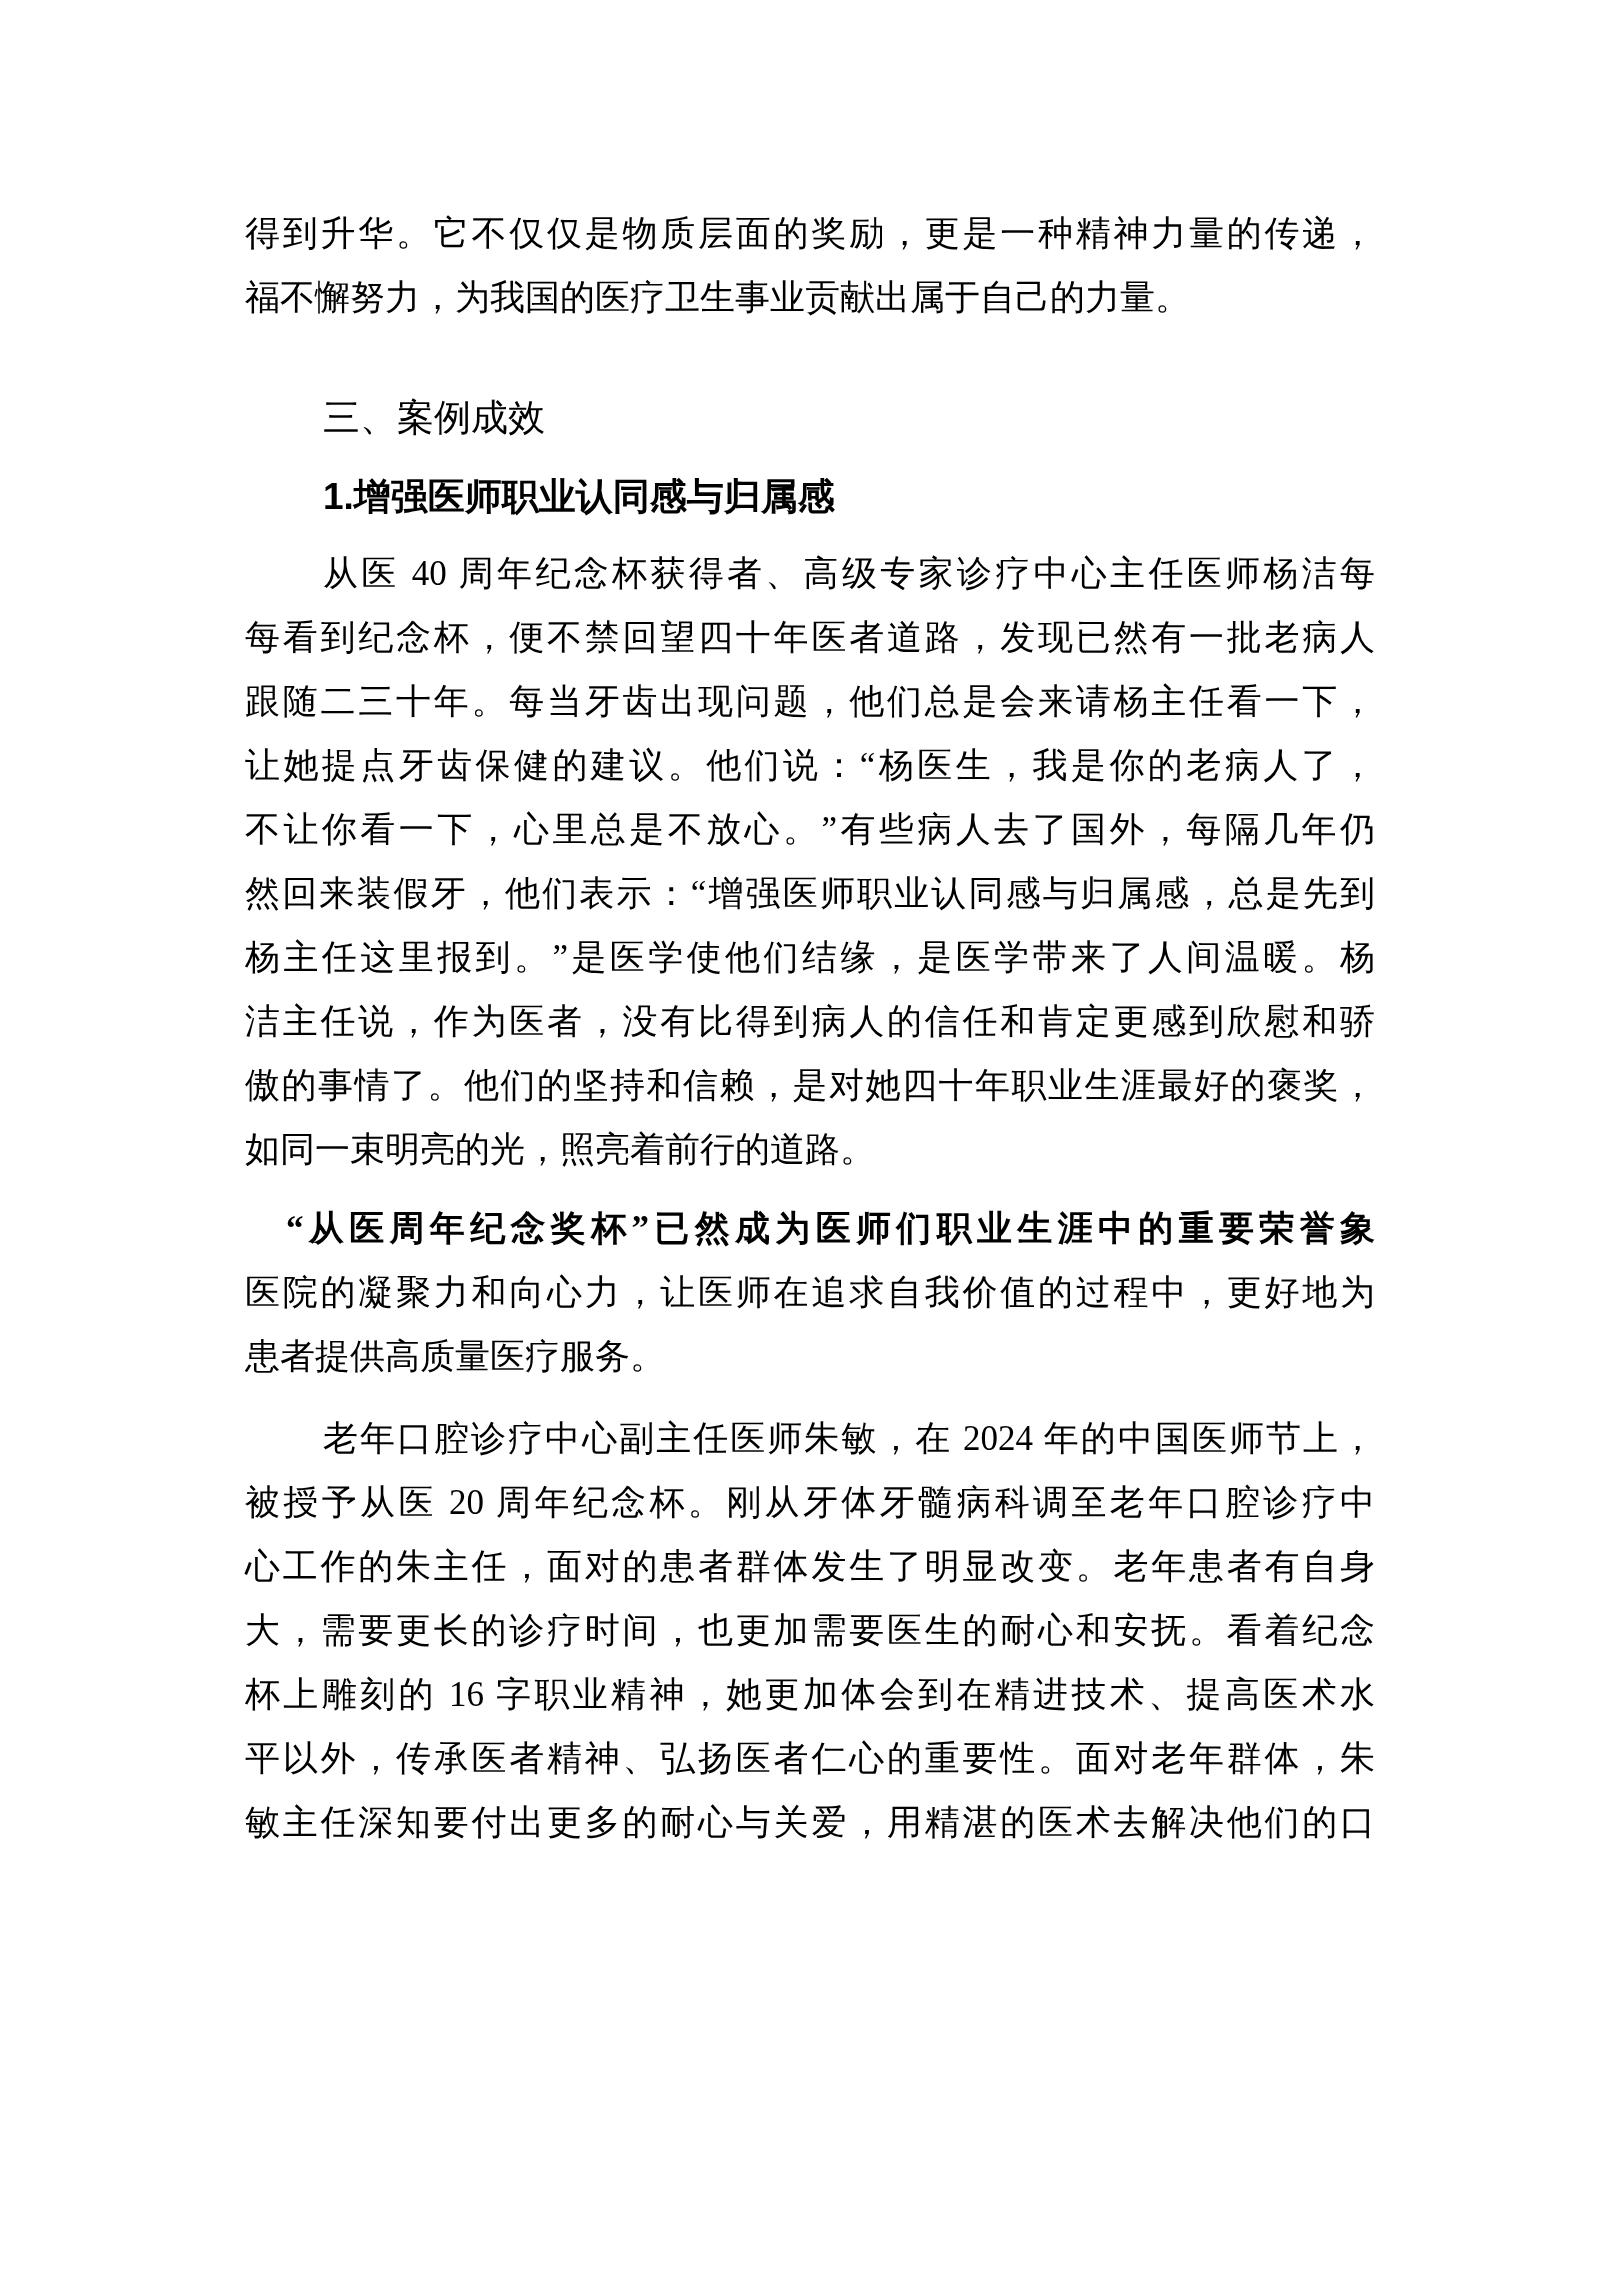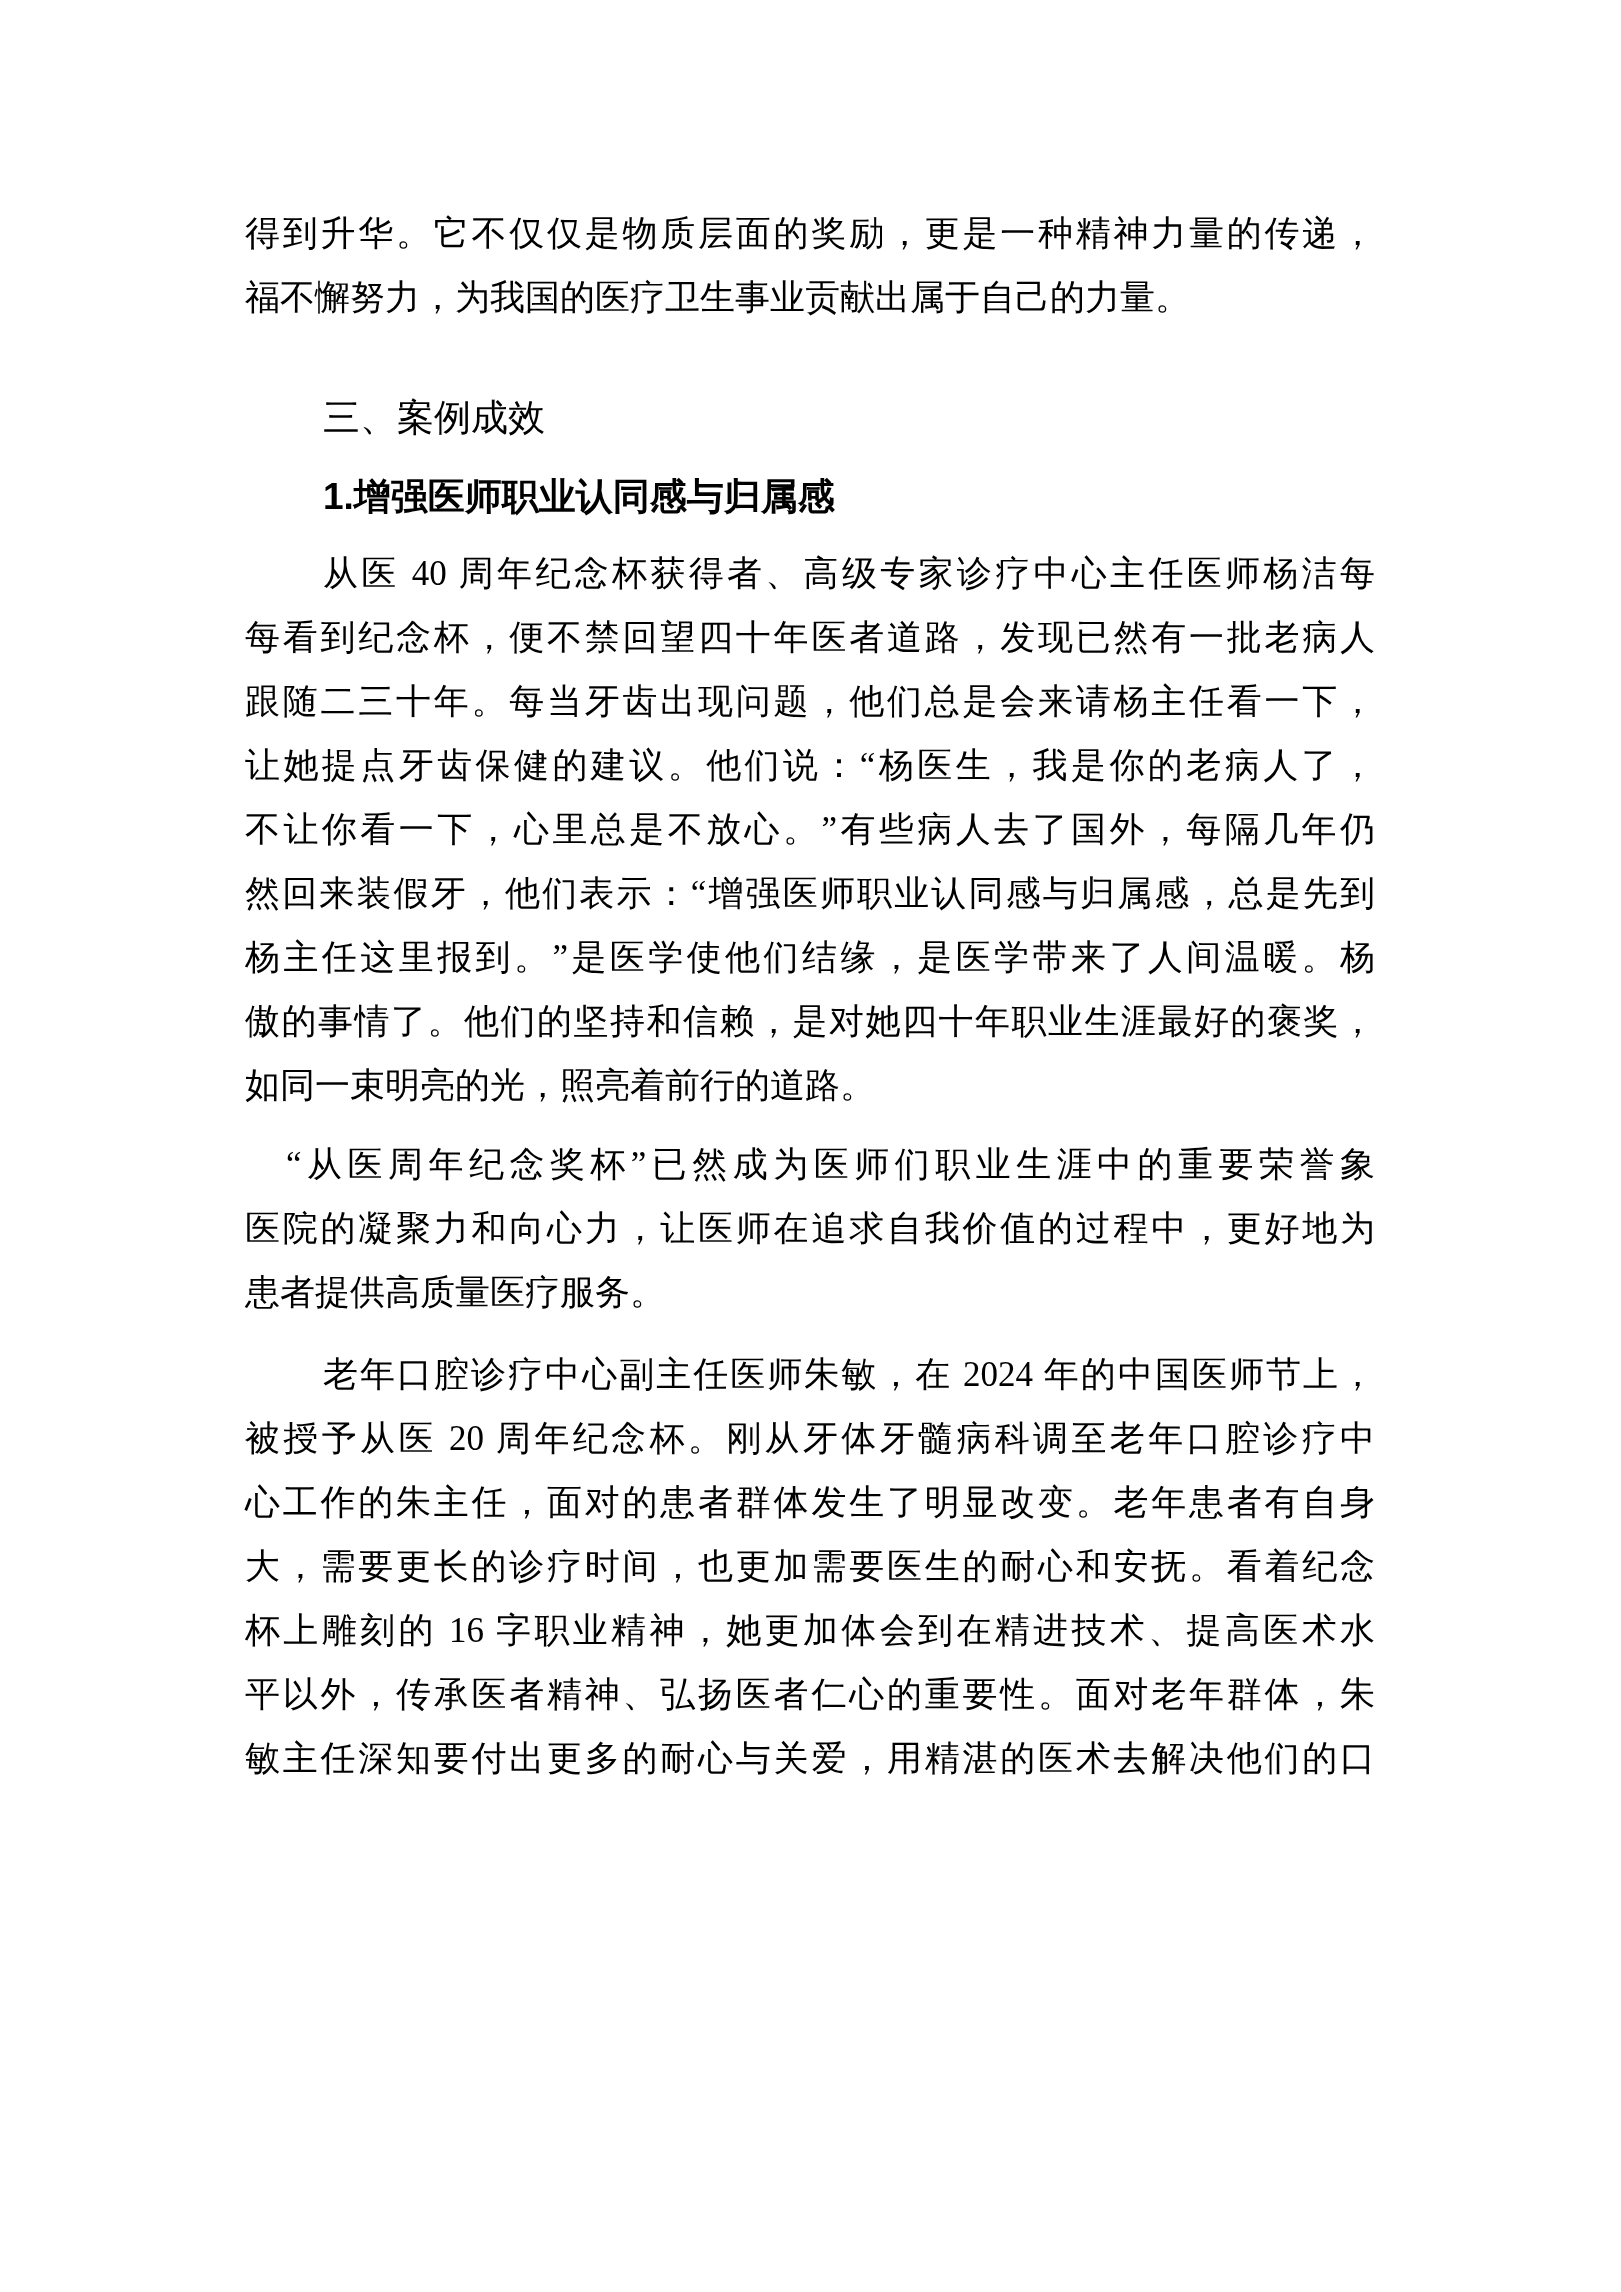--- a/index.html
+++ b/index.html
@@ -47,21 +47,21 @@
   .sub-heading .line {
     font-family: "Liberation Sans", "DejaVu Sans", sans-serif;
     font-size: 37px;
     line-height: 64px;
     font-weight: bold;
     text-align: center;
     text-align-last: left;
   }
   
   .line.indent { text-indent: 78px; }
-  .line.indent-quote { text-indent: 41px; }
+  .line.indent-quote { text-indent: 41px; font-weight: bold; }
   
   .b1 { margin-top: 56px; }
   .b2 { margin-top: 14.7px; }
   .b3 { margin-top: 13.7px; }
   .b4 { margin-top: 14.7px; }
   .b5 { margin-top: 6.9px;  }
   .b6 { margin-top: 17.6px; }
 </style>
 </head>
 <body>
@@ -79,20 +79,21 @@
         <div class="line indent last">1.增强医师职业认同感与归属感</div>
       </div>
       <div class="block body-para b3">
         <div class="line indent">从医 40 周年纪念杯获得者、高级专家诊疗中心主任医师杨洁每</div>
         <div class="line">每看到纪念杯，便不禁回望四十年医者道路，发现已然有一批老病人</div>
         <div class="line">跟随二三十年。每当牙齿出现问题，他们总是会来请杨主任看一下，</div>
         <div class="line">让她提点牙齿保健的建议。他们说：“杨医生，我是你的老病人了，</div>
         <div class="line">不让你看一下，心里总是不放心。”有些病人去了国外，每隔几年仍</div>
         <div class="line">然回来装假牙，他们表示：“增强医师职业认同感与归属感，总是先到</div>
         <div class="line">杨主任这里报到。”是医学使他们结缘，是医学带来了人间温暖。杨</div>
+        <div class="line">洁主任说，作为医者，没有比得到病人的信任和肯定更感到欣慰和骄</div>
         <div class="line">傲的事情了。他们的坚持和信赖，是对她四十年职业生涯最好的褒奖，</div>
         <div class="line last">如同一束明亮的光，照亮着前行的道路。</div>
       </div>
       <div class="block body-para b4">
         <div class="line indent-quote">“从医周年纪念奖杯”已然成为医师们职业生涯中的重要荣誉象</div>
         <div class="line">医院的凝聚力和向心力，让医师在追求自我价值的过程中，更好地为</div>
         <div class="line last">患者提供高质量医疗服务。</div>
       </div>
       <div class="block body-para b6">
         <div class="line indent">老年口腔诊疗中心副主任医师朱敏，在 2024 年的中国医师节上，</div>

